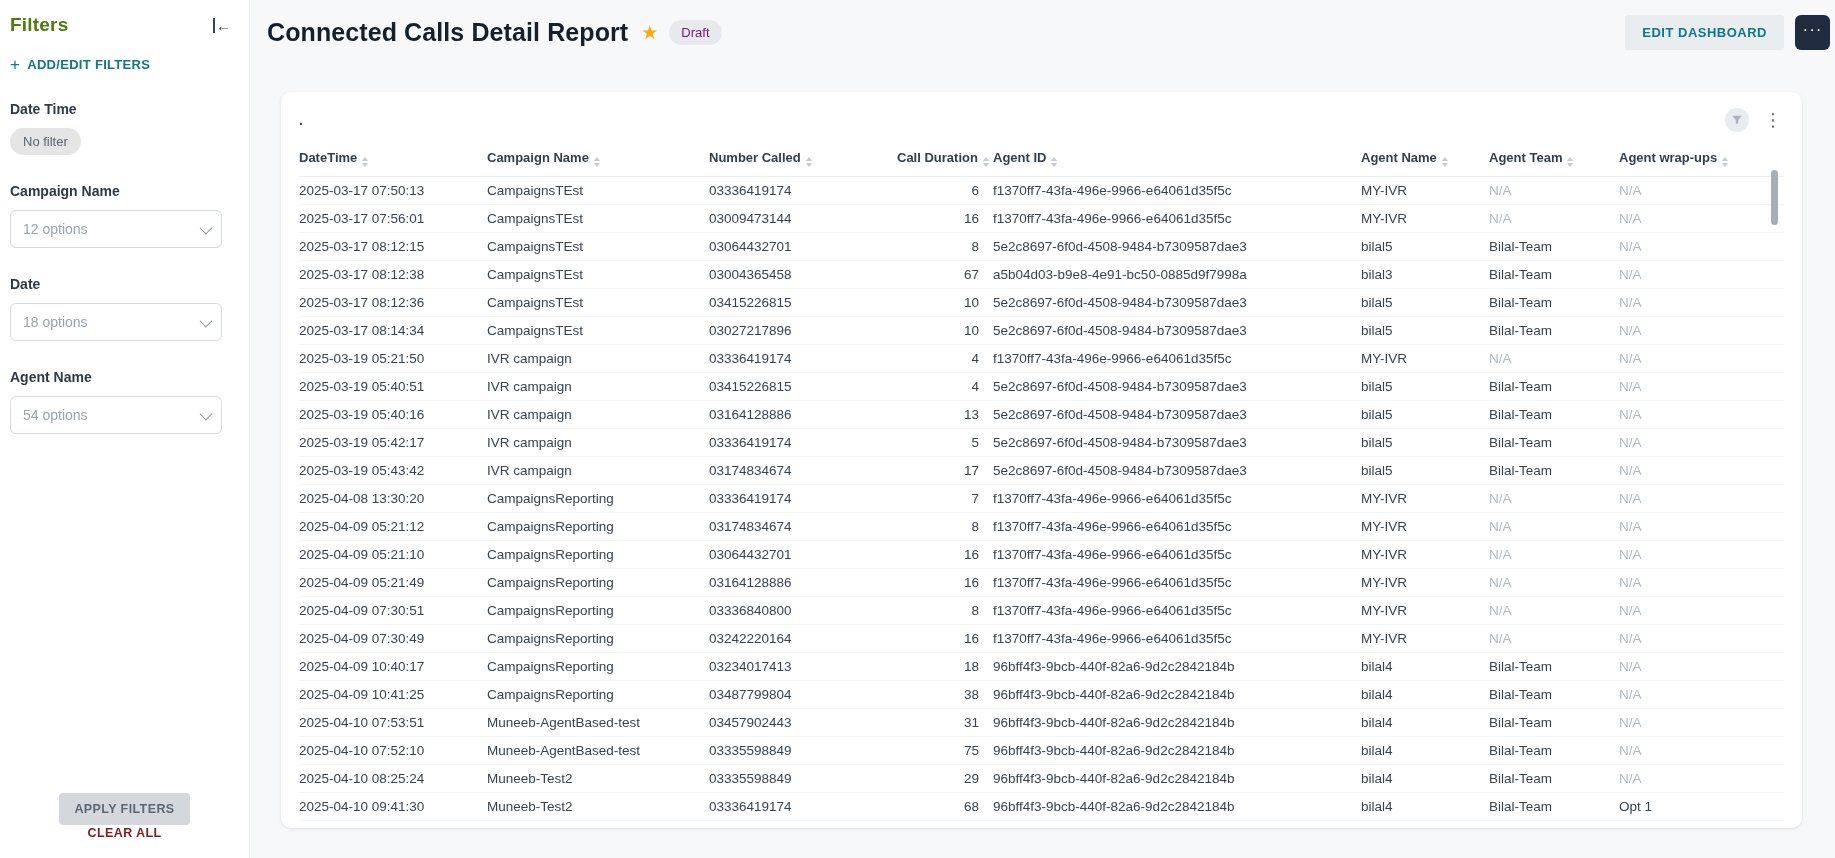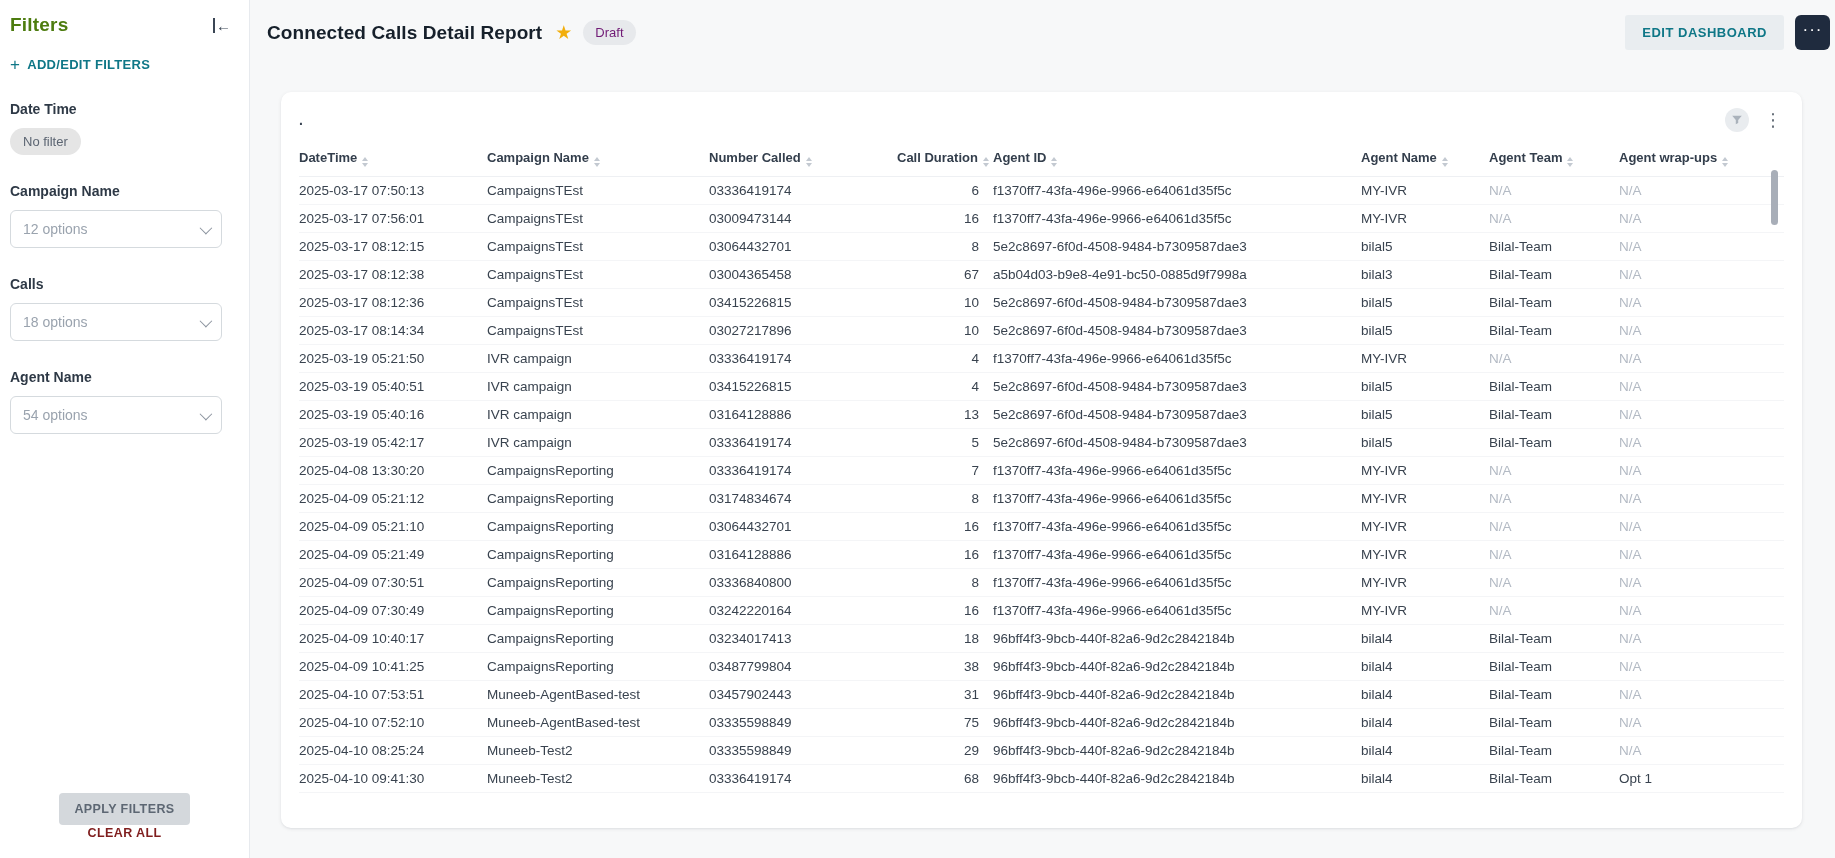--- a/index.html
+++ b/index.html
@@ -30,21 +30,21 @@
   .sidebar-footer { position:absolute; left:0; right:0; bottom:18px; text-align:center; }
   .apply-btn { background:#d4d8dc; color:#5d6773; border:none; border-radius:4px; cursor:pointer;
                font-size:12.5px; font-weight:700; letter-spacing:.4px; padding:9px 15px; }
   .clear-btn { display:block; margin:1px auto 0; background:none; border:none; cursor:pointer;
                color:#7f1d1d; font-size:12.5px; font-weight:700; letter-spacing:.4px; }
 
   
   main { flex:1; position:relative; height:100%; }
   .topbar { display:flex; justify-content:space-between; align-items:center; padding:15px 5px 8px 17px; }
   .title-wrap { display:flex; align-items:center; }
-  .title-wrap h1 { font-size:19px; font-weight:700; color:#16202b; letter-spacing:.1px; }
+  .title-wrap h1 { font-size:25px; font-weight:700; color:#16202b; letter-spacing:.1px; }
   .star { color:#f2ae0c; font-size:19px; margin-left:13px; cursor:pointer; line-height:1; }
   .badge { background:#e7e9ec; color:#701a75; font-size:13px; padding:5px 12px; border-radius:14px; margin-left:11px; }
   .actions { display:flex; align-items:center; gap:11px; }
   .edit-dash { background:#e9edf0; color:var(--accent,#0f7787); border:none; border-radius:3px; cursor:pointer;
                font-size:13px; font-weight:700; letter-spacing:.5px; padding:10px 17px; }
   .more-btn { width:35px; height:35px; background:#1f2b3e; color:#fff; border:none; border-radius:6px;
               cursor:pointer; font-size:17px; letter-spacing:1px; line-height:1; padding-bottom:6px; }
 
   
   .card { position:relative; margin:34px 33px 0 31px; height:736px; background:#fff; border-radius:10px;
@@ -92,21 +92,21 @@
     <div id="filter-sections">
         <div class="fsection"><div class="flabel">Date Time</div><span class="chip">No filter</span></div>
         <div class="fsection">
           <div class="flabel">Campaign Name</div>
           <div class="selectbox">
             <span>12 options</span>
             <span class="chev"></span>
           </div>
         </div>
         <div class="fsection">
-          <div class="flabel">Calls</div>
+          <div class="flabel">Date</div>
           <div class="selectbox">
             <span>18 options</span>
             <span class="chev"></span>
           </div>
         </div>
         <div class="fsection">
           <div class="flabel">Agent Name</div>
           <div class="selectbox">
             <span>54 options</span>
             <span class="chev"></span>
@@ -286,20 +286,30 @@
               <td>2025-03-19 05:42:17</td>
               <td>IVR campaign</td>
               <td>03336419174</td>
               <td class="num">5</td>
               <td>5e2c8697-6f0d-4508-9484-b7309587dae3</td>
               <td>bilal5</td>
               <td>Bilal-Team</td>
               <td class="muted">N/A</td>
             </tr>
             <tr>
+              <td>2025-03-19 05:43:42</td>
+              <td>IVR campaign</td>
+              <td>03174834674</td>
+              <td class="num">17</td>
+              <td>5e2c8697-6f0d-4508-9484-b7309587dae3</td>
+              <td>bilal5</td>
+              <td>Bilal-Team</td>
+              <td class="muted">N/A</td>
+            </tr>
+            <tr>
               <td>2025-04-08 13:30:20</td>
               <td>CampaignsReporting</td>
               <td>03336419174</td>
               <td class="num">7</td>
               <td>f1370ff7-43fa-496e-9966-e64061d35f5c</td>
               <td>MY-IVR</td>
               <td class="muted">N/A</td>
               <td class="muted">N/A</td>
             </tr>
             <tr>

